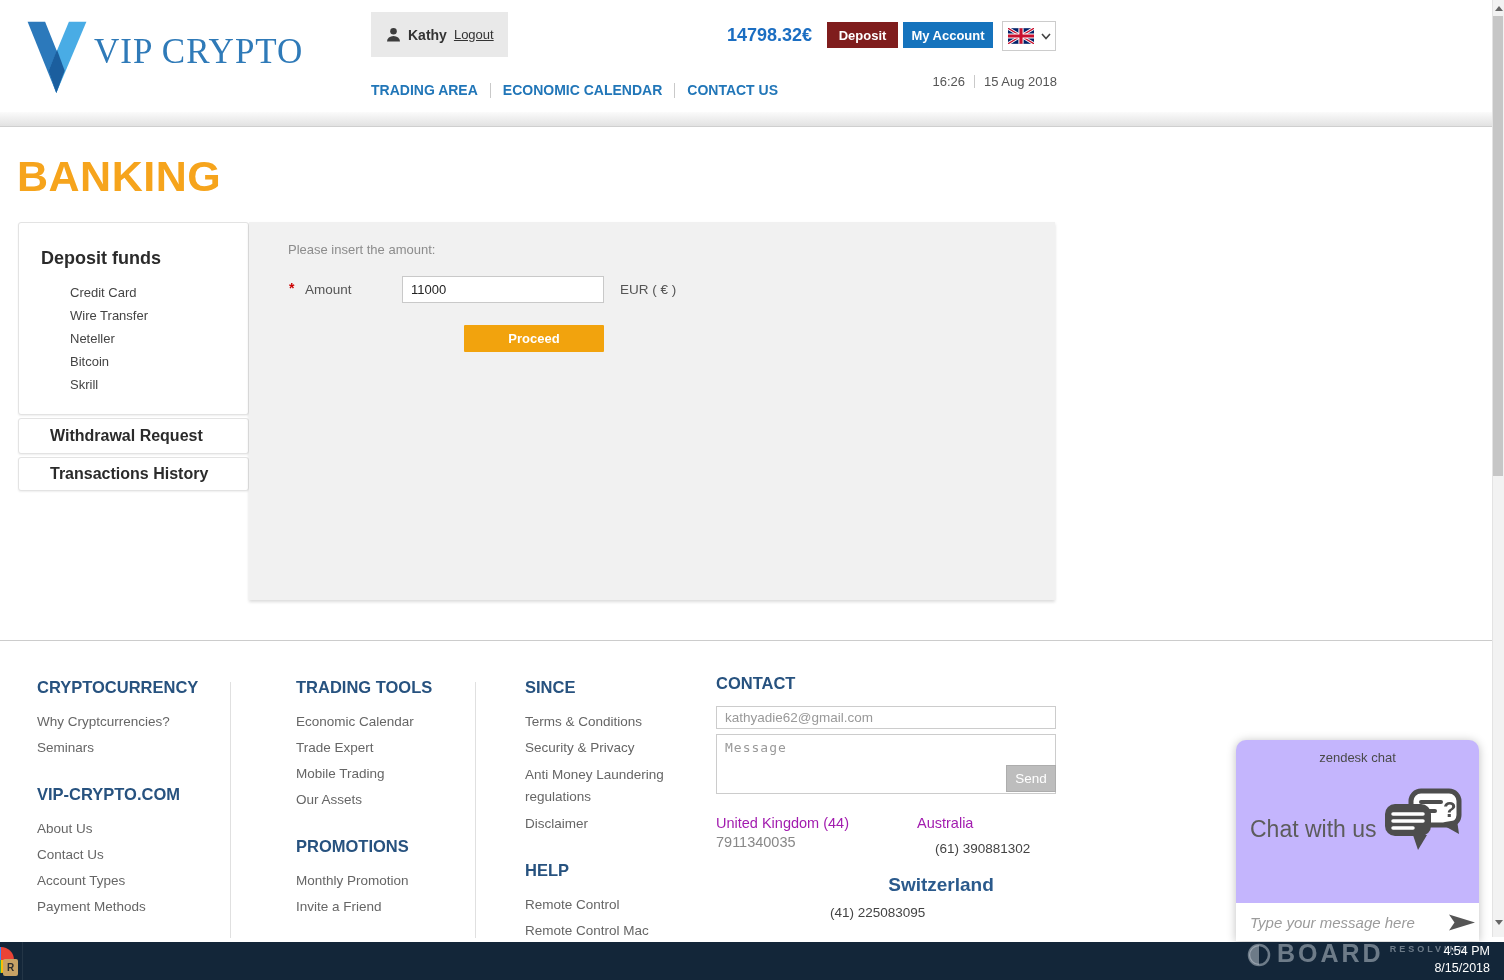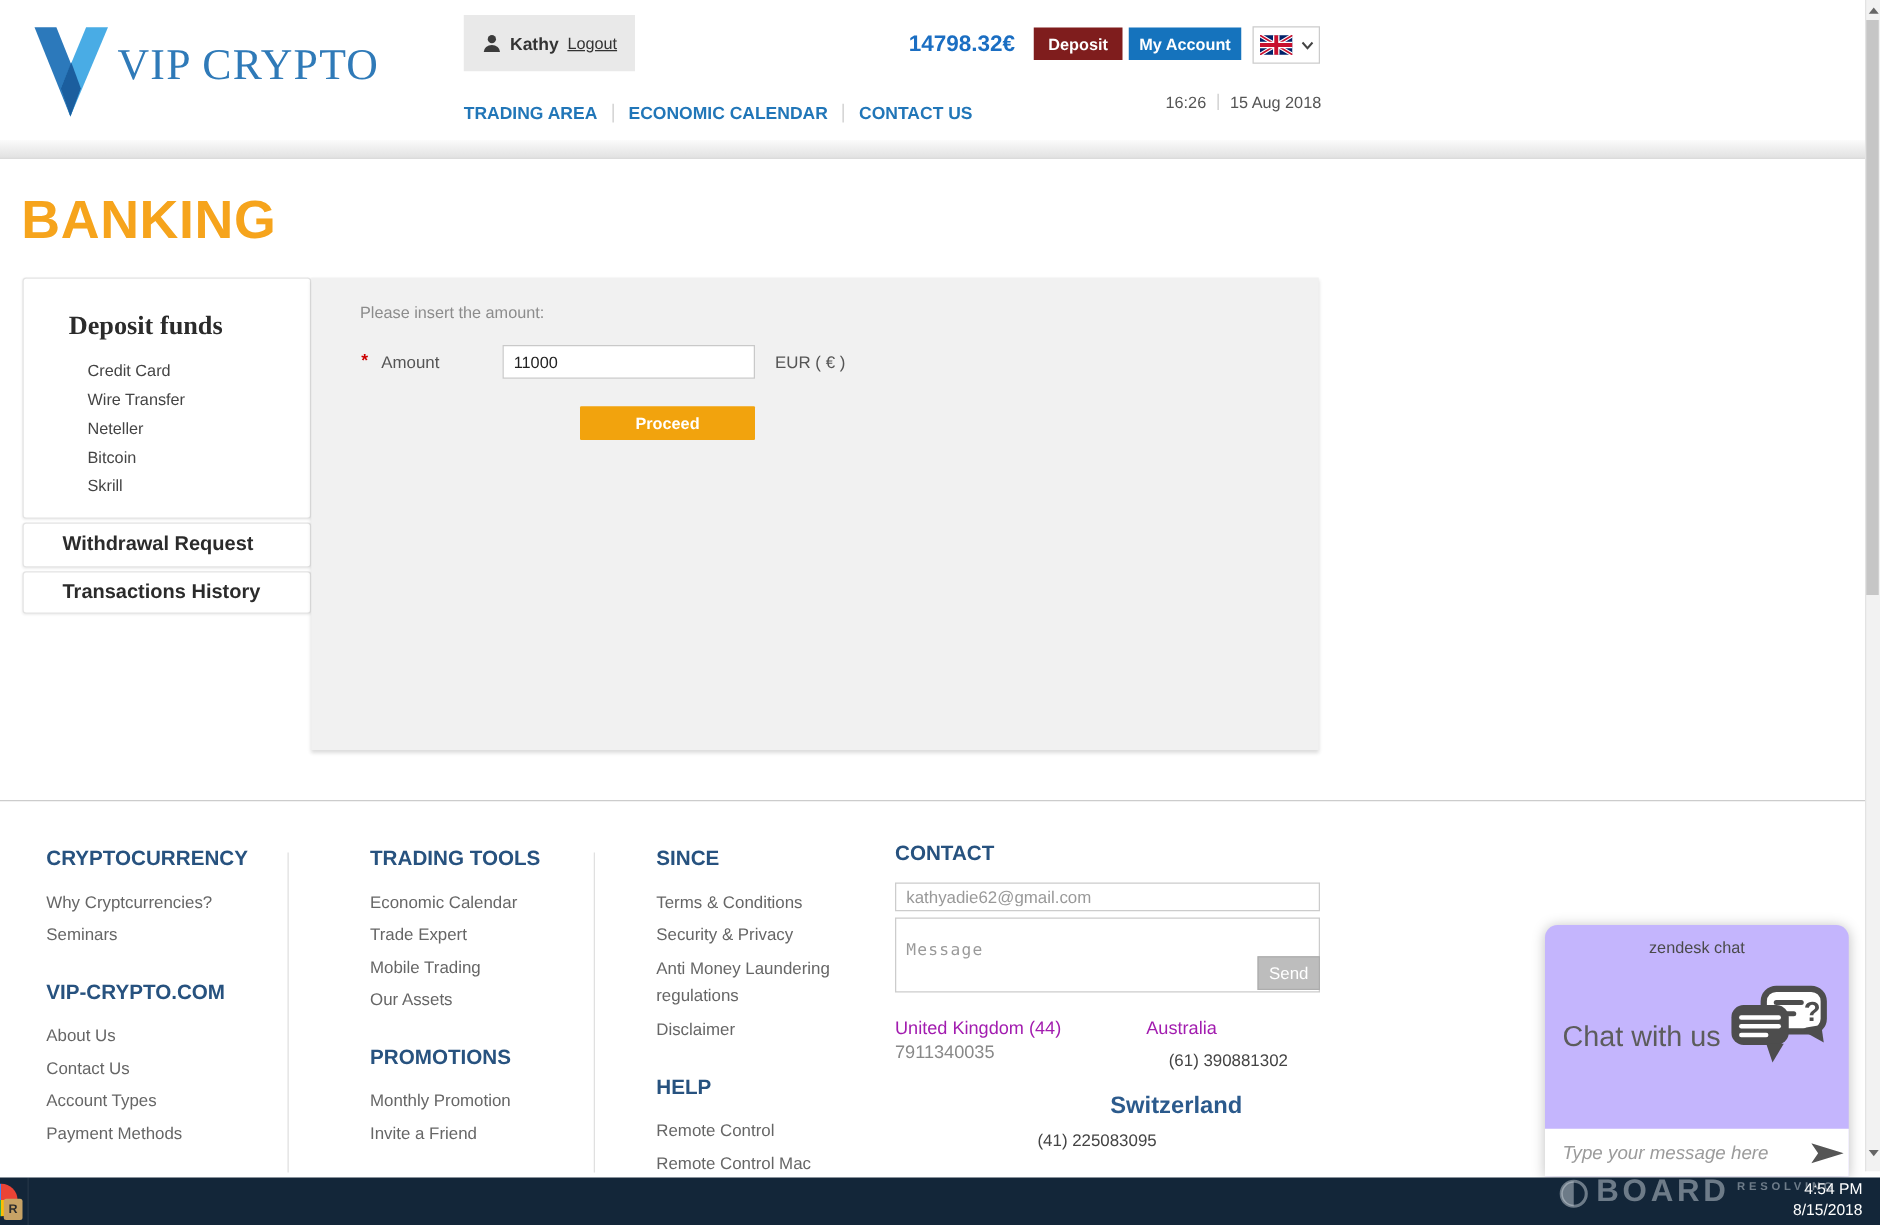--- a/index.html
+++ b/index.html
@@ -27,21 +27,21 @@
   .band { left:0; top:112px; width:1504px; height:15px; background:linear-gradient(to bottom,#fbfbfb,#e2e2e2); border-bottom:1px solid #cfcfcf; }
 
   
   .page-title { left:17px; top:152px; font-size:43px; font-weight:bold; color:#F6A41C; letter-spacing:0.5px; }
 
   
   .side-card { left:18px; width:231px; background:#fff; border:1px solid #e3e3e3; border-radius:3px; box-shadow:0 1px 2px rgba(0,0,0,.07); }
   .card-deposit { top:222px; height:193px; }
   .card-withdraw { top:418px; height:36px; display:flex; align-items:center; }
   .card-history { top:457px; height:34px; display:flex; align-items:center; }
-  .side-title { margin:25px 0 12px 36px; font-size:21px; font-weight:bold; color:#2b2b2b;font-family:Liberation Serif, serif; }
+  .side-title { margin:25px 0 12px 22px; font-size:18px; font-weight:bold; color:#2b2b2b; }
   .side-link { display:block; margin-left:51px; font-size:13px; line-height:23px; color:#444; cursor:pointer; }
   .side-section-label { padding-left:31px; font-size:16px; font-weight:bold; color:#2b2b2b; cursor:pointer; }
 
   
   .main-panel { left:249px; top:222px; width:806px; height:378px; background:#f1f1f1; box-shadow:0 2px 3px rgba(0,0,0,.14); }
   .instruction { left:39px; top:20px; font-size:13px; color:#8c8c8c; }
   .req-star { left:40px; top:58px; font-size:14px; font-weight:bold; color:#cc0000; }
   .amount-label { left:56px; top:60px; font-size:13.5px; color:#555; }
   .amount-input { left:153px; top:54px; width:202px; height:27px; border:1px solid #c9c9c9; padding:0 8px; font-size:13px; color:#222; font-family:"Liberation Sans", sans-serif; }
   .currency-label { left:371px; top:60px; font-size:13.5px; color:#555; }
@@ -54,21 +54,21 @@
   .fcol { top:678px; }
   .fcol1 { left:37px; width:185px; } .fcol2 { left:296px; width:172px; } .fcol3 { left:525px; width:168px; }
   .ftitle { font-size:16.5px; font-weight:bold; color:#27527F; margin-bottom:12px; }
   .ftitle.second { margin-top:24px; }
   .flink { display:block; font-size:13.5px; line-height:26px; color:#666; cursor:pointer; }
   .flink.wrap { line-height:22px; padding:3px 0; }
 
   .contact-col { left:716px; top:674px; width:340px; height:260px; }
   .contact-col .ftitle { margin-bottom:16px; }
   .email-input { position:absolute; left:0; top:32px; width:340px; height:23px; border:1px solid #ccc; padding:0 8px; font-size:13.5px; color:#999; font-family:"Liberation Sans", sans-serif; }
-  .msg-ta { position:absolute; left:0; top:60px; width:340px; height:60px; border:1px solid #ccc; padding:18px 8px; resize:none; font-size:13px; }
+  .msg-ta { position:absolute; left:0; top:60px; width:340px; height:60px; border:1px solid #ccc; padding:5px 8px; resize:none; font-size:13px; }
   .msg-ta::placeholder { font-family:"DejaVu Sans Mono", monospace; color:#9a9a9a; letter-spacing:1px; }
   .send-btn { position:absolute; right:0; top:91px; width:50px; height:27px; background:#bdbdbd; border:1px solid #adadad; color:#fff; font-size:13.5px; }
   .phone-label { position:absolute; font-size:14.5px; color:#a21caf; }
   .phone-num { position:absolute; font-size:13.5px; color:#444; }
   .uk-label { left:0; top:141px; } .uk-num { left:0; top:160px; font-size:14.5px; color:#888; }
   .au-label { left:201px; top:141px; } .au-num { left:219px; top:167px; }
   .ch-label { position:absolute; left:130px; top:200px; width:190px; text-align:center; font-size:19px; font-weight:bold; color:#2B5A8C; }
   .ch-num { left:114px; top:231px; width:190px; }
 
   

